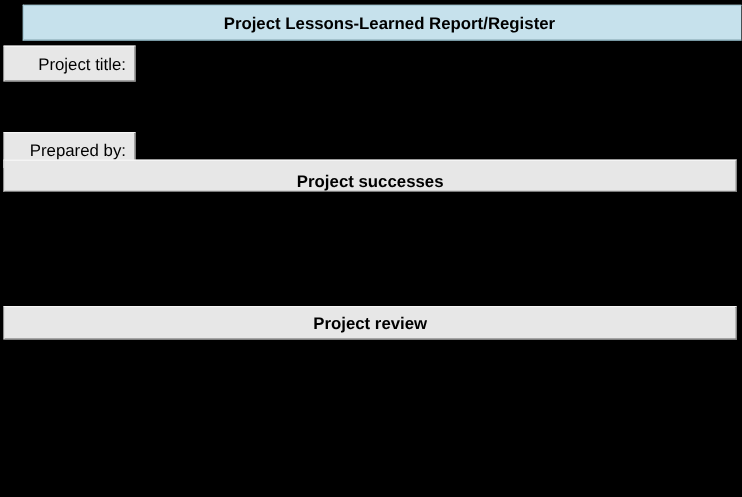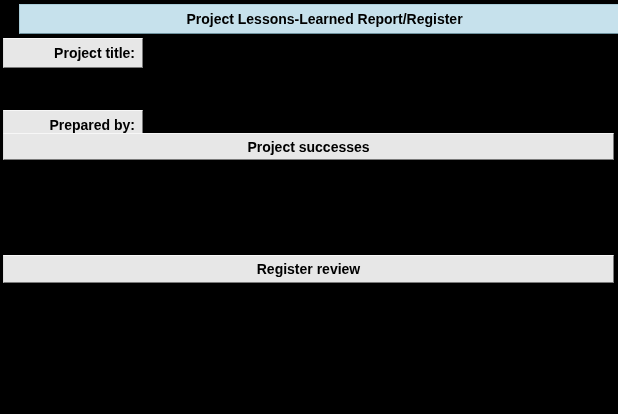--- a/index.html
+++ b/index.html
@@ -37,32 +37,32 @@
   .section-bar {
     left: 3px;
     width: 611px;
     background: var(--section-bg, #e7e7e7);
     border: 1px solid;
     border-color: #f7f7f7 #7a7a7a #7a7a7a #dcdcdc;
     justify-content: center;
     font-weight: bold;
     font-size: 14px;
   }
-  .section-bar.successes { top: 133px; height: 27px; }
+  .section-bar.successes { top: 133px; height: 27px; align-items: flex-end; }
   .section-bar.review    { top: 255px; height: 28px; }
   
   .label-cell {
     left: 3px;
-    width: 140px;
+    width: 110px;
     background: var(--section-bg, #e7e7e7);
     border: 1px solid;
     border-color: #f7f7f7 #7a7a7a #7a7a7a #dcdcdc;
     justify-content: flex-end;
     padding-right: 7px;
-    font-weight: bold;
+    font-weight: normal;
     font-size: 14px;
     text-align: center;
   }
   .label-cell.r1 { top: 38px;  height: 30px; }
   .label-cell.r2 { top: 70px;  height: 30px; margin-top: 40px; }
   .label-cell.r3 { top: 102px; height: 27px; }
   
   .value-cell {
     left: 141px;
     width: 473px;
@@ -99,17 +99,17 @@
   <div class="value-cell r2"></div>
 
   <div class="value-cell r3"></div>
 
   <div class="bar section-bar successes">
     <span>Project successes</span>
   </div>
   <div class="content-area successes"></div>
 
   <div class="bar section-bar review">
-    <span>Register review</span>
+    <span>Project review</span>
   </div>
   <div class="content-area review"></div>
 
 </div>
 
 </body></html>

